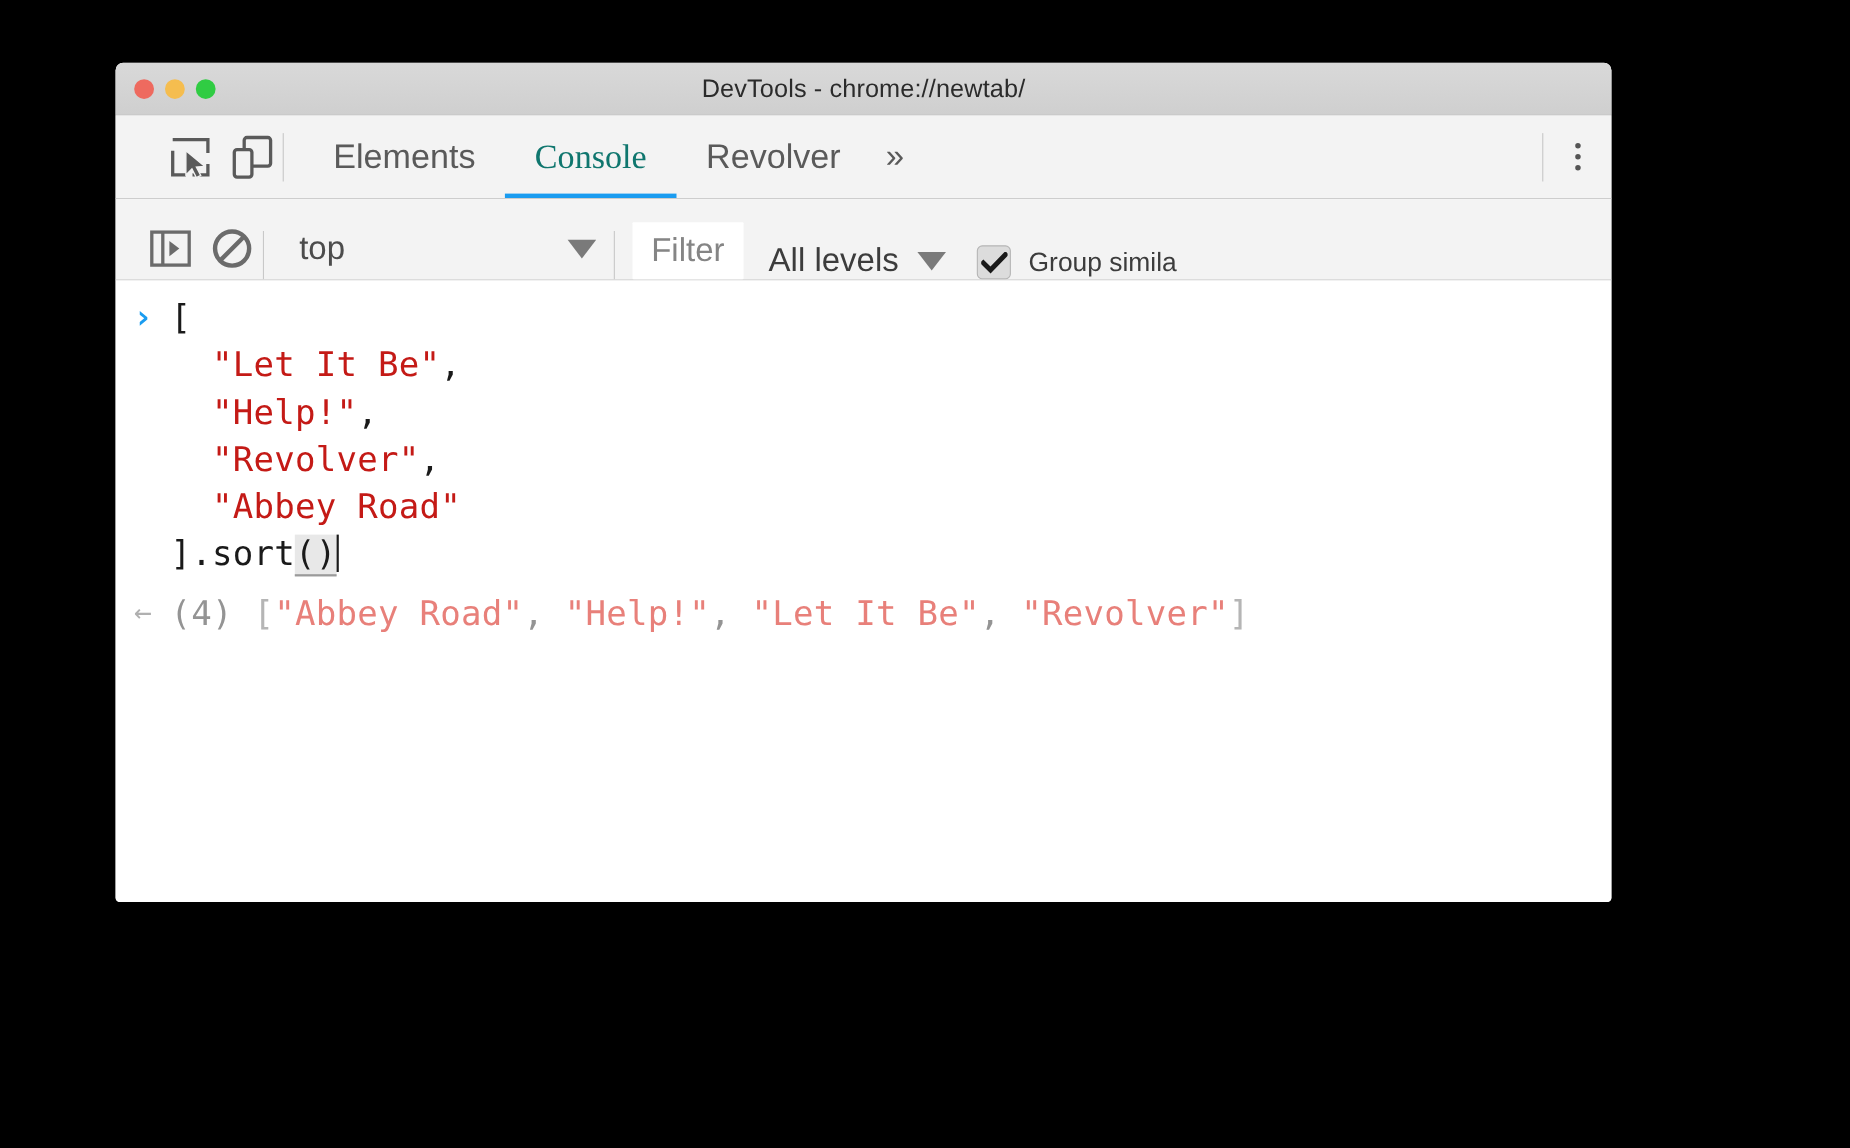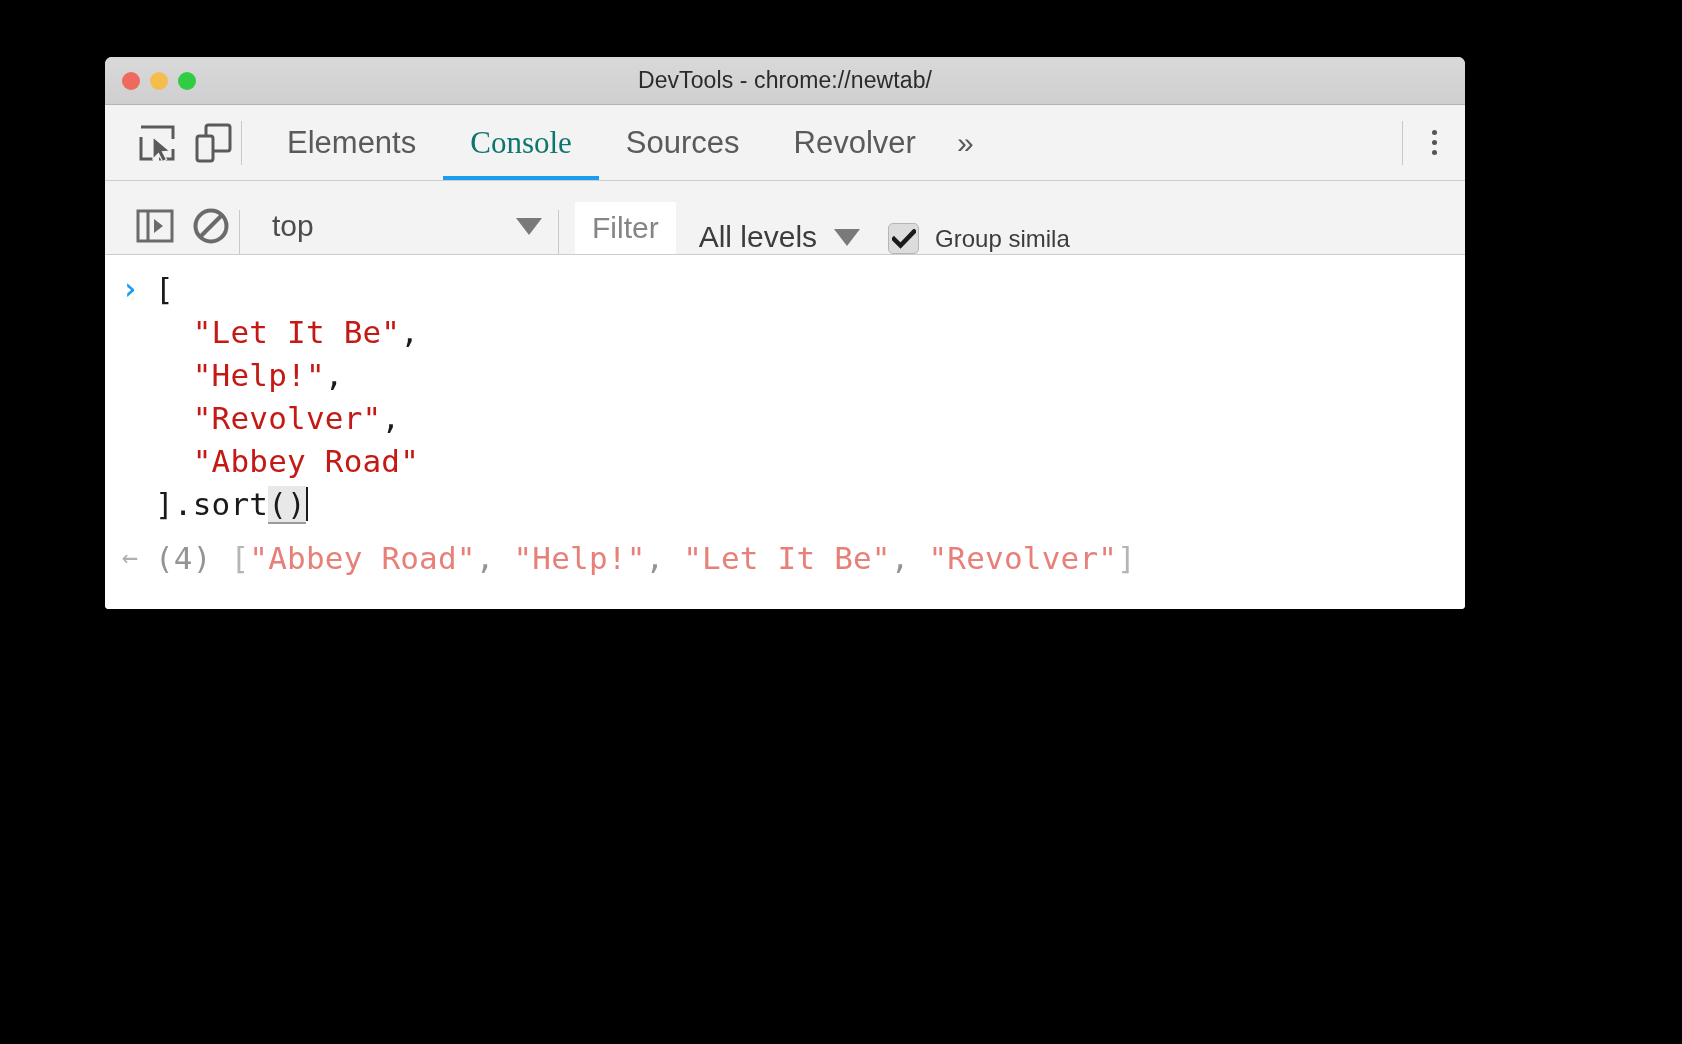--- a/index.html
+++ b/index.html
@@ -6,21 +6,21 @@
   html, body {
     width: 1682px; height: 1044px;
     background: #000;
     font-family: "Liberation Sans", sans-serif;
     overflow: hidden;
   }
 
   #window {
     position: absolute;
     left: 105px; top: 57px;
-    width: 1360px; height: 552px;
+    width: 1360px; height: 763px;
     background: #ffffff;
     border-radius: 7px 7px 4px 4px;
     overflow: hidden;
     box-shadow: 0 8px 28px rgba(0,0,0,0.55);
   }
 
   
   #titlebar {
     position: relative;
     height: 48px;
@@ -49,21 +49,21 @@
   }
 
   
   #tabstrip {
     position: relative;
     height: 76px;
     background: #f3f3f3;
     border-bottom: 1px solid #cdcdcd;
     display: flex;
     align-items: center;
-    padding-left: 24px;
+    padding-left: 40px;
   }
   .tb-icon {
     width: 56px; height: 56px;
     display: flex; align-items: center; justify-content: center;
     flex: 0 0 auto;
   }
   .vdiv {
     width: 1px; height: 44px;
     background: #c8c8c8;
     flex: 0 0 auto;
@@ -285,23 +285,20 @@
     <div class="vdiv"></div>
 
     <div id="tabs">
       <div class="tab">
         <span>Elements</span>
       </div>
       <div class="tab active">
         <span>Console</span>
       </div>
       <div class="tab">
-        <span>Sources</span>
-      </div>
-      <div class="tab">
         <span>Revolver</span>
       </div>
       <div class="chev-more">
         <span>»</span>
       </div>
     </div>
 
     <div id="tabstrip-right">
       <div class="vdiv"></div>
       <div id="kebab">

